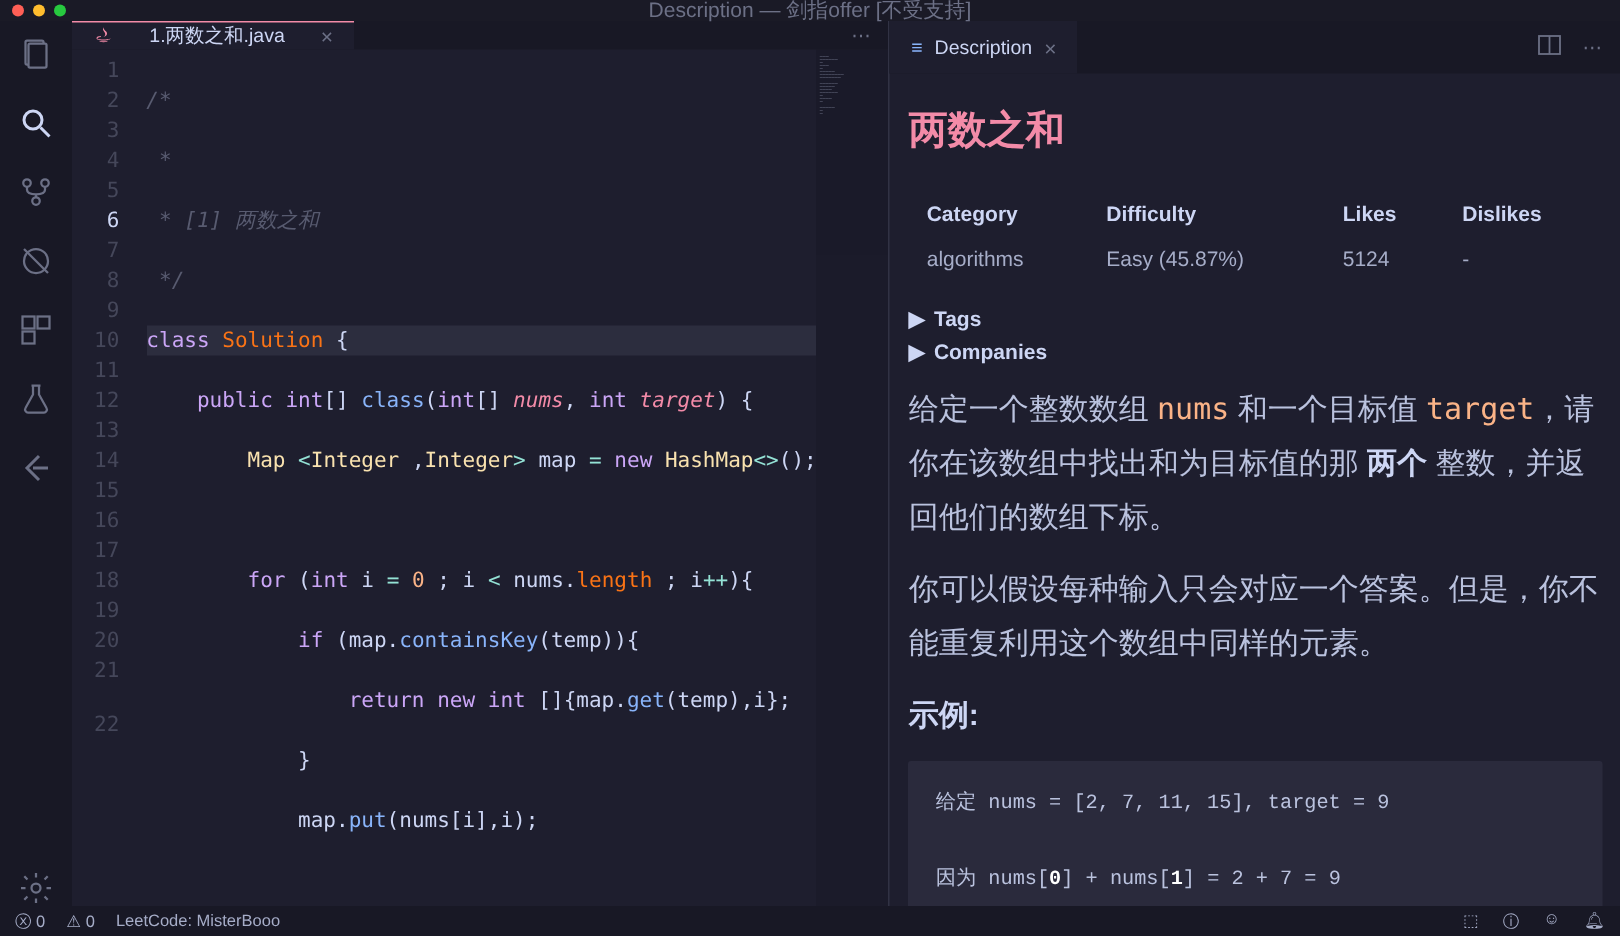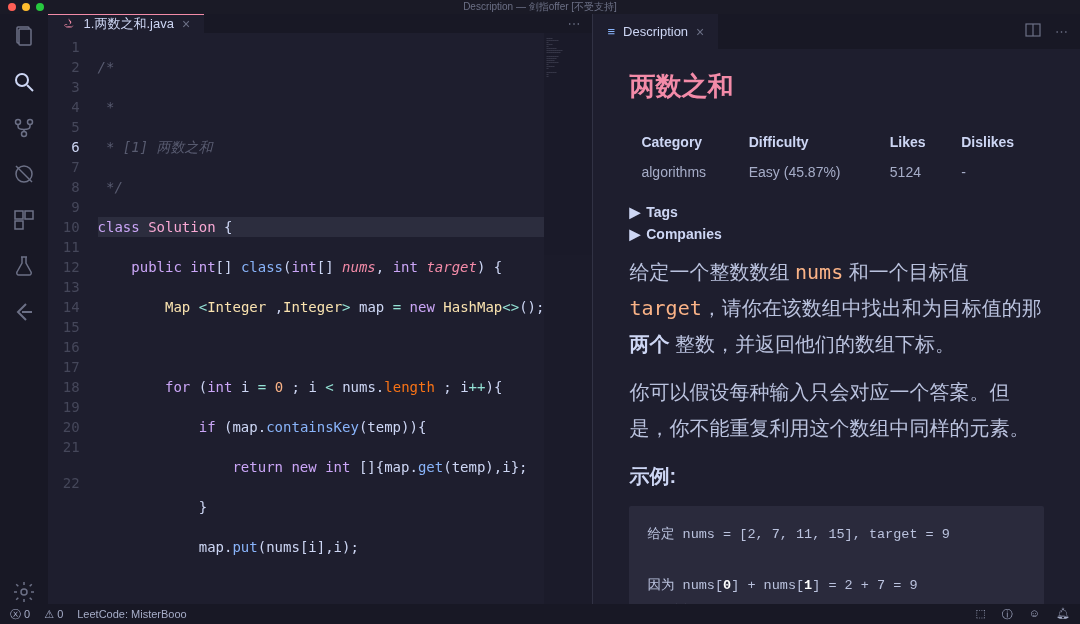--- a/index.html
+++ b/index.html
@@ -11,21 +11,21 @@
     height: 624px;
     overflow: hidden;
     font-size: 13px;
   }
   .titlebar {
     height: 14px;
     background: #1a1a26;
     display: flex;
     align-items: center;
     justify-content: center;
-    font-size: 10px;
+    font-size: 14px;
     color: #6c7086;
     position: relative;
   }
   .traffic-lights {
     position: absolute;
     left: 8px;
     display: flex;
     gap: 6px;
   }
   .traffic-light {
@@ -63,21 +63,21 @@
   .tab-bar {
     height: 35px;
     background: #181825;
     display: flex;
     align-items: stretch;
   }
   .tab {
     display: flex;
     align-items: center;
     padding: 0 14px;
-    gap: 8px;
+    gap: 24px;
     background: #1e1e2e;
     color: #cdd6f4;
     font-size: 13px;
     border-top: 1px solid transparent;
   }
   .tab.active { border-top: 1px solid #f38ba8; }
   .tab-close { color: #6c7086; font-size: 14px; }
   .tab-actions {
     margin-left: auto;
     display: flex;
@@ -118,21 +118,21 @@
     opacity: 0.5;
     font-size: 2px;
     line-height: 2px;
     color: #6c7086;
     overflow: hidden;
     padding: 4px 2px;
   }
   
   .cm { color: #585b70; font-style: italic; } 
   .kw { color: #cba6f7; } 
-  .cls { color: #f9a8d4; } 
+  .cls { color: #f97316; } 
   .fn { color: #89b4fa; } 
   .var { color: #f38ba8; font-style: italic; } 
   .num { color: #fab387; } 
   .op { color: #94e2d5; } 
   .prop { color: #f97316; }
   .plain { color: #cdd6f4; }
   .type { color: #f9e2af; }
 
   .description-panel {
     width: 492px;
@@ -158,21 +158,21 @@
   .desc-actions {
     margin-left: auto;
     display: flex;
     align-items: center;
     padding: 0 12px;
     gap: 14px;
     color: #6c7086;
   }
   .desc-content {
     flex: 1;
-    padding: 20px 36px;
+    padding: 20px 12px;
     overflow: auto;
   }
   .desc-content h1 {
     color: #f38ba8;
     font-size: 26px;
     font-weight: 600;
     margin-bottom: 22px;
   }
   .info-table {
     width: 100%;

